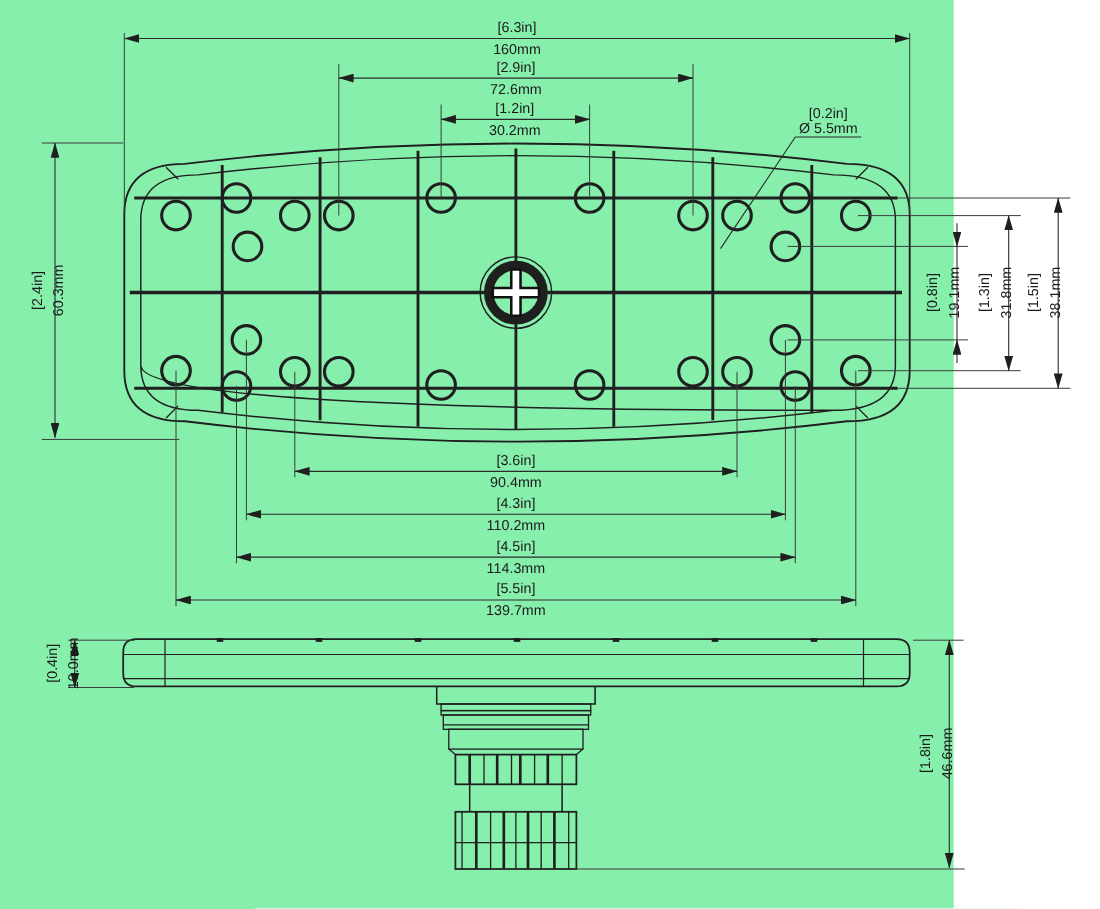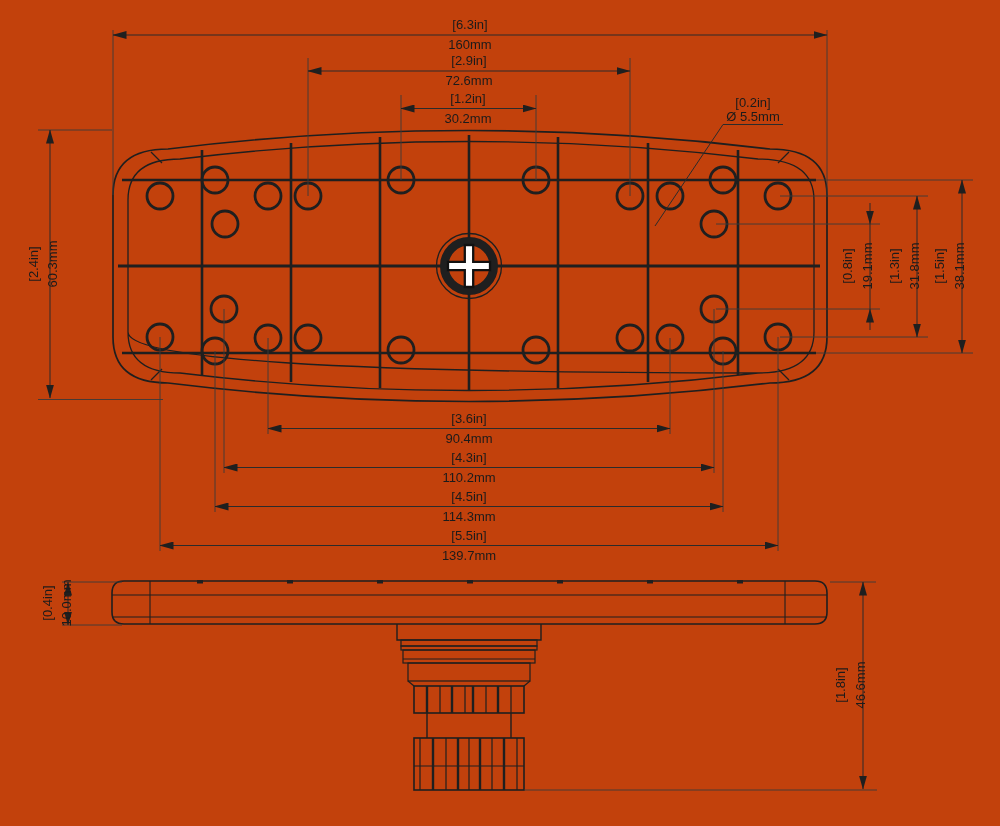--- a/index.html
+++ b/index.html
@@ -1,16 +1,16 @@
 <!DOCTYPE html>
 <html><head>
 <meta charset="utf-8">
 <style>
   html,body{margin:0;padding:0;background:#ffffff;}
-  .stage{width:1000px;height:826px;background:#c2410c;position:relative;}
+  .stage{width:867px;height:826px;background:#86efac;position:relative;}
   svg{display:block;}
   .t{font-family:"Liberation Sans",sans-serif;font-size:13px;fill:#1b1b1b;}
   .ink{stroke:#1f1f1f;fill:none;}
   .dim{stroke:#2b2b2b;stroke-width:1;fill:none;}
   .ext{stroke:#3a3a3a;stroke-width:0.9;fill:none;}
 </style>
 </head>
 <body>
 
 <div class="stage">

